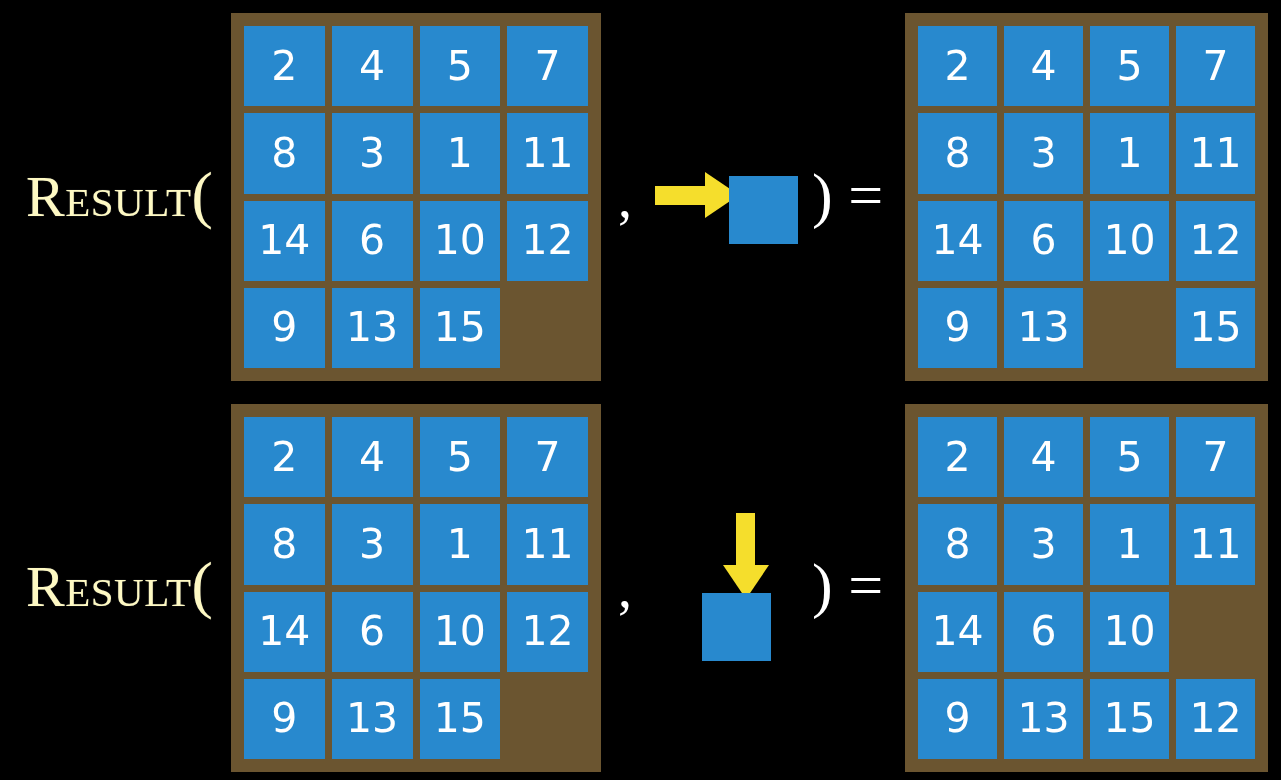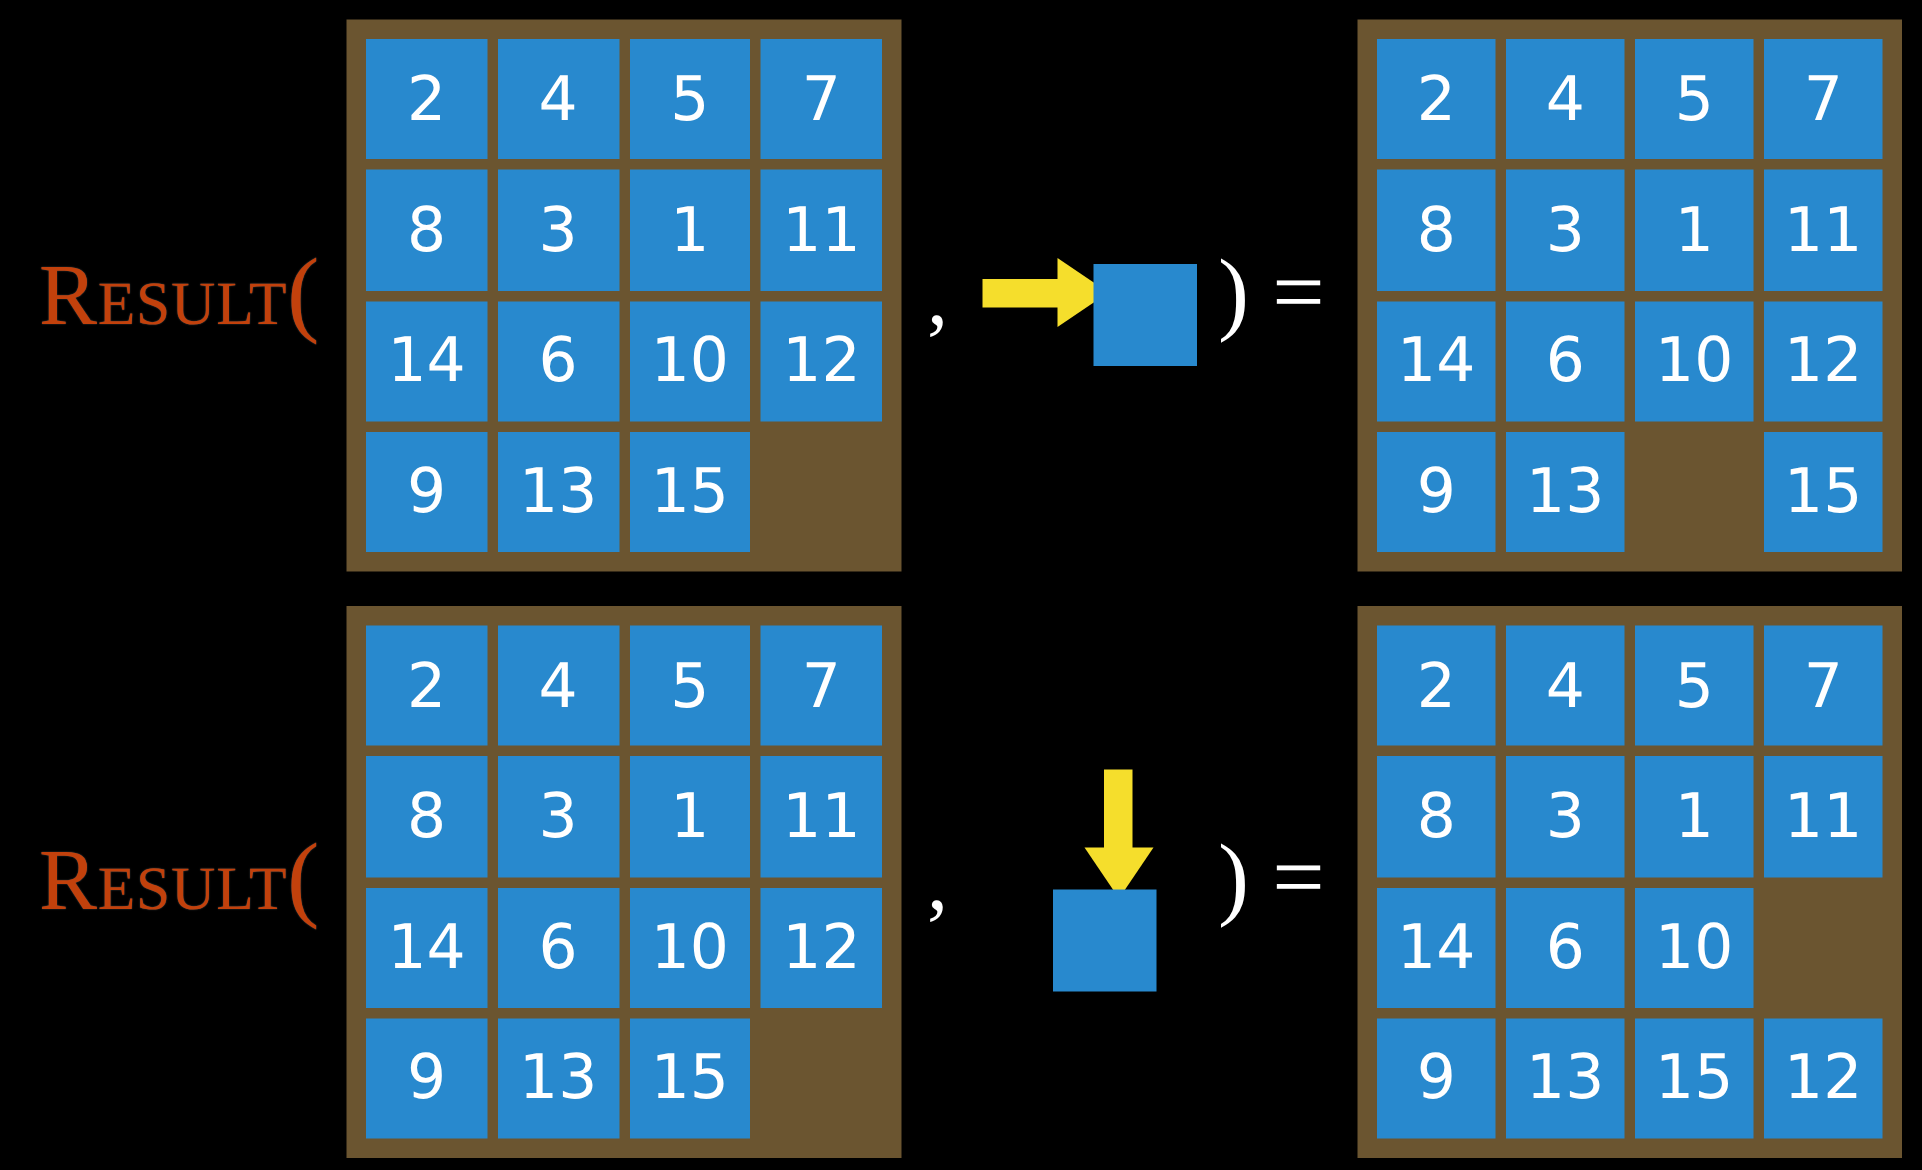--- a/index.html
+++ b/index.html
@@ -31,21 +31,21 @@
   }
   .eq-row.row-1 { top: 0; }
   .eq-row.row-2 { top: 390px; }
 
   
   .result-label {
     position: absolute;
     left: 26px;
     top: 50%;
     transform: translateY(-50%);
-    color: #c2410c;
+    color: #fef9c3;
     font-family: "Liberation Serif", serif;
     font-variant: small-caps;
     font-size: 58px;
     line-height: 1;
     letter-spacing: 0.5px;
     white-space: nowrap;
     text-shadow: 0 0 1px rgba(255,255,255,0.35);
   }
   .paren {
     font-variant: normal;

